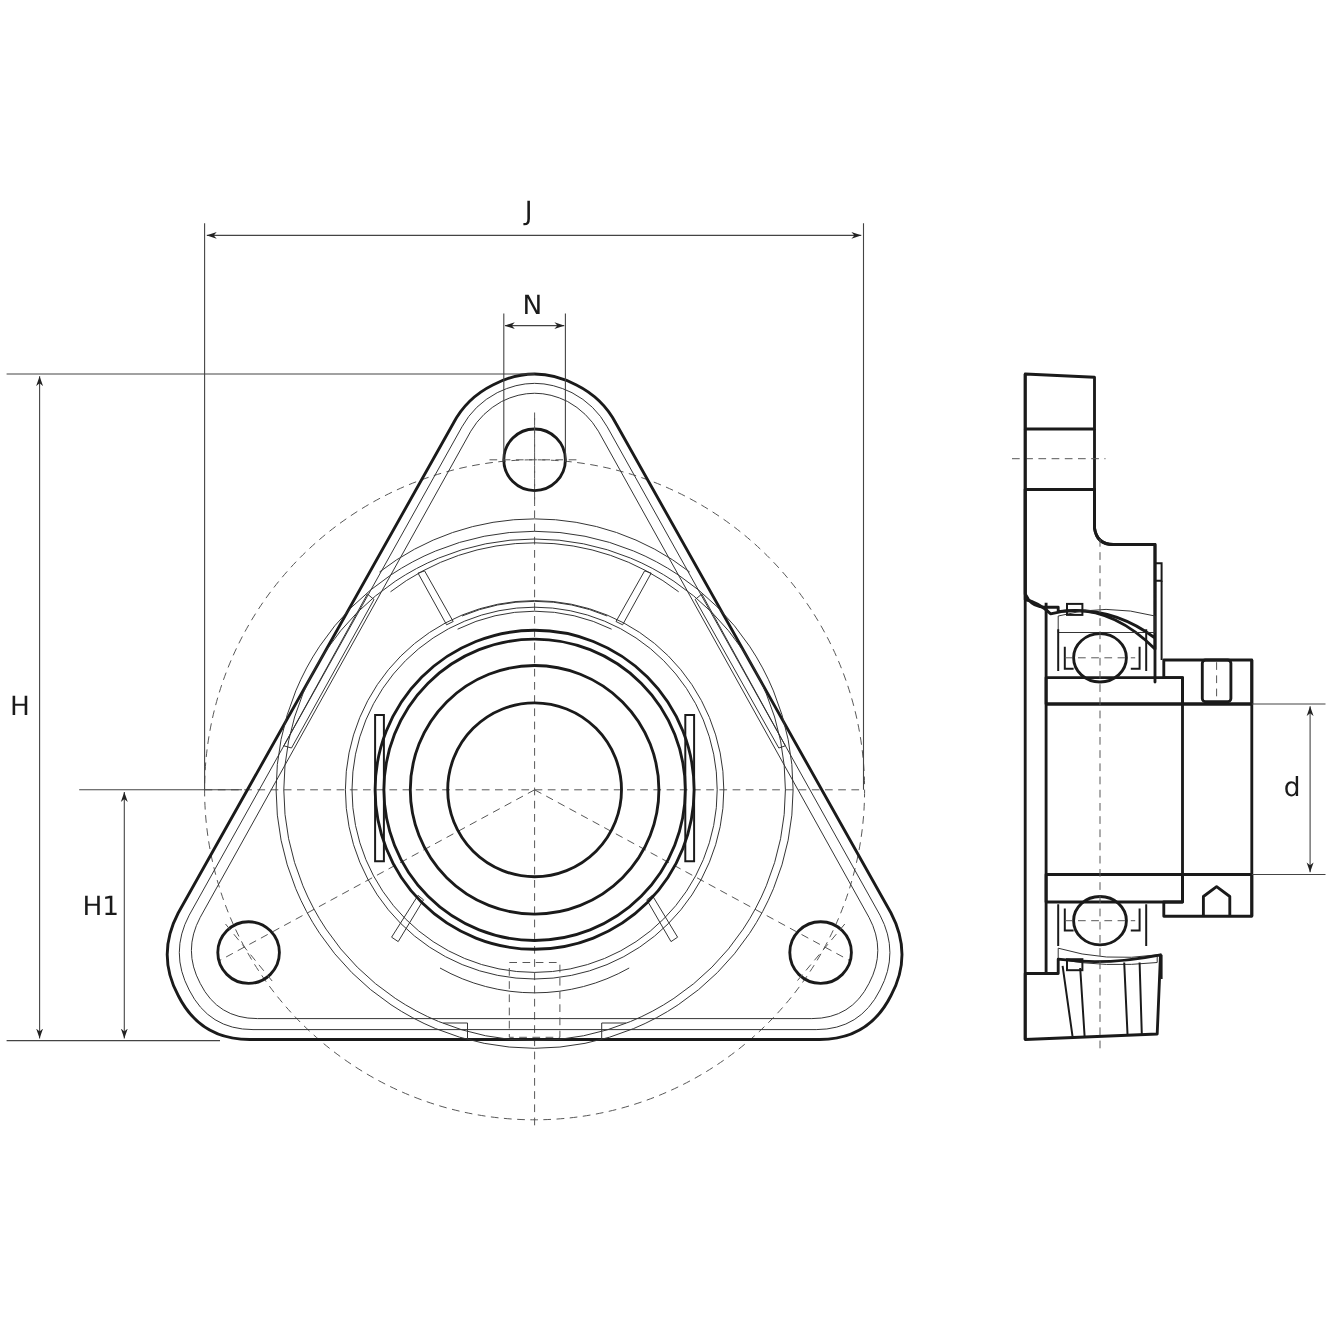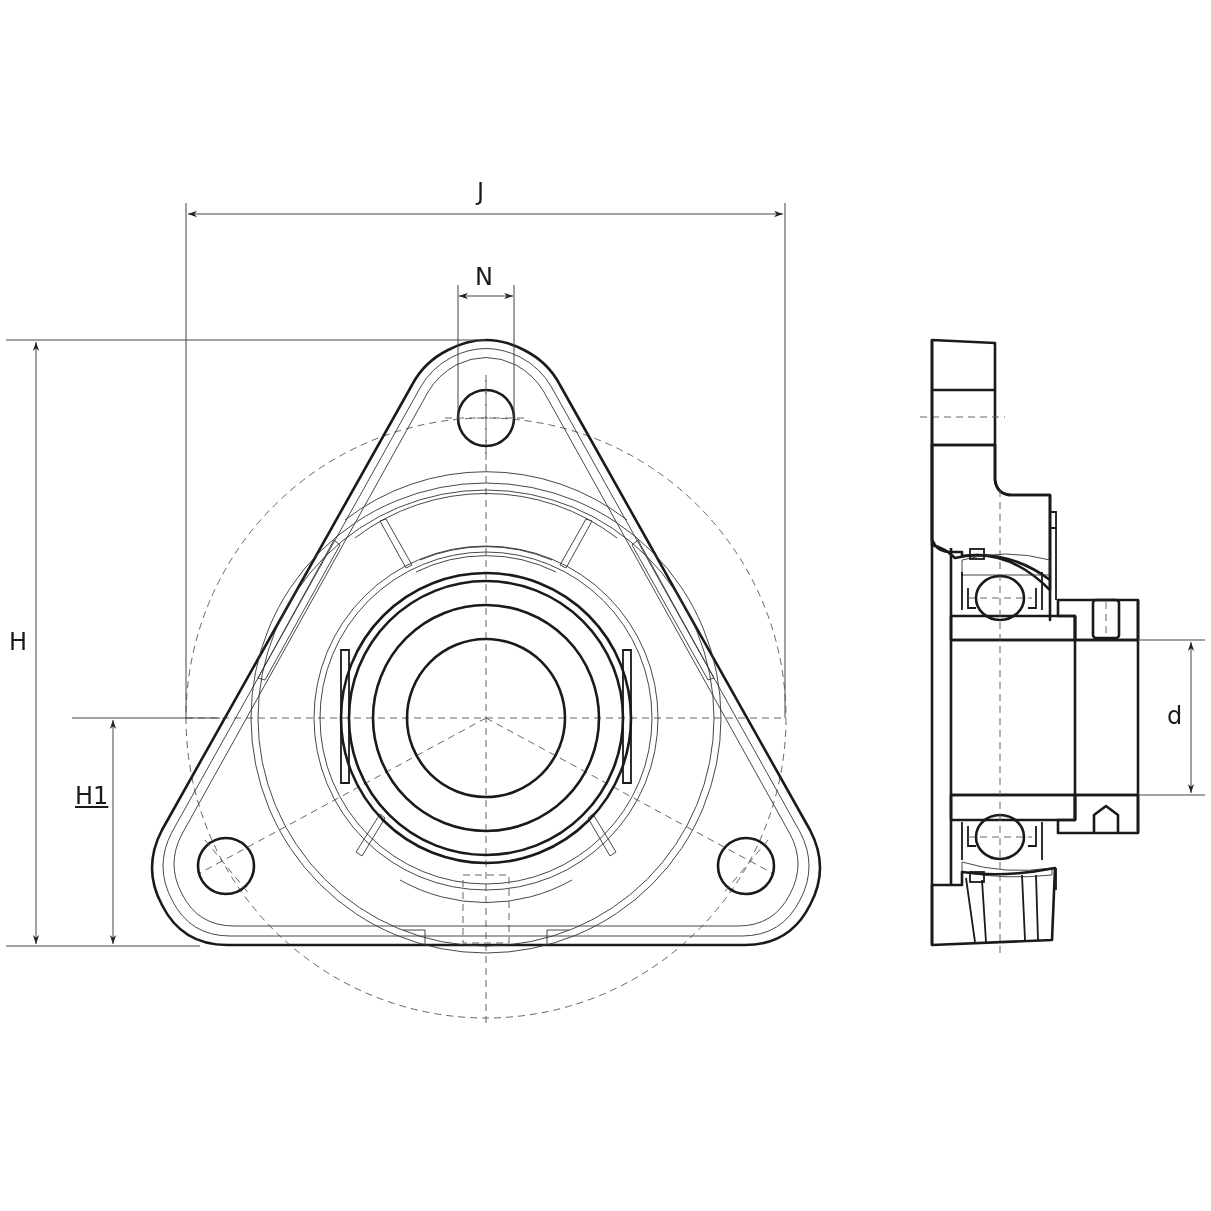--- a/index.html
+++ b/index.html
@@ -174,14 +174,14 @@
   <g>
     <line class="dim" x1="1138" y1="640" x2="1205" y2="640"></line>
     <line class="dim" x1="1138" y1="795" x2="1205" y2="795"></line>
     <line class="dim" x1="1191" y1="642" x2="1191" y2="793" marker-start="url(#arr)" marker-end="url(#arr)"></line>
   </g>
 </svg>
 
 <div class="lbl" style="left:477px; top:180px;">J</div>
 <div class="lbl" style="left:475px; top:265px;">N</div>
 <div class="lbl" style="left:9px; top:630px;">H</div>
-<div class="lbl" style="left:75px; top:784px;text-decoration:underline;">H1</div>
+<div class="lbl" style="left:75px; top:812px;">H1</div>
 <div class="lbl" style="left:1167px; top:704px;">d</div>
 
 </body></html>

